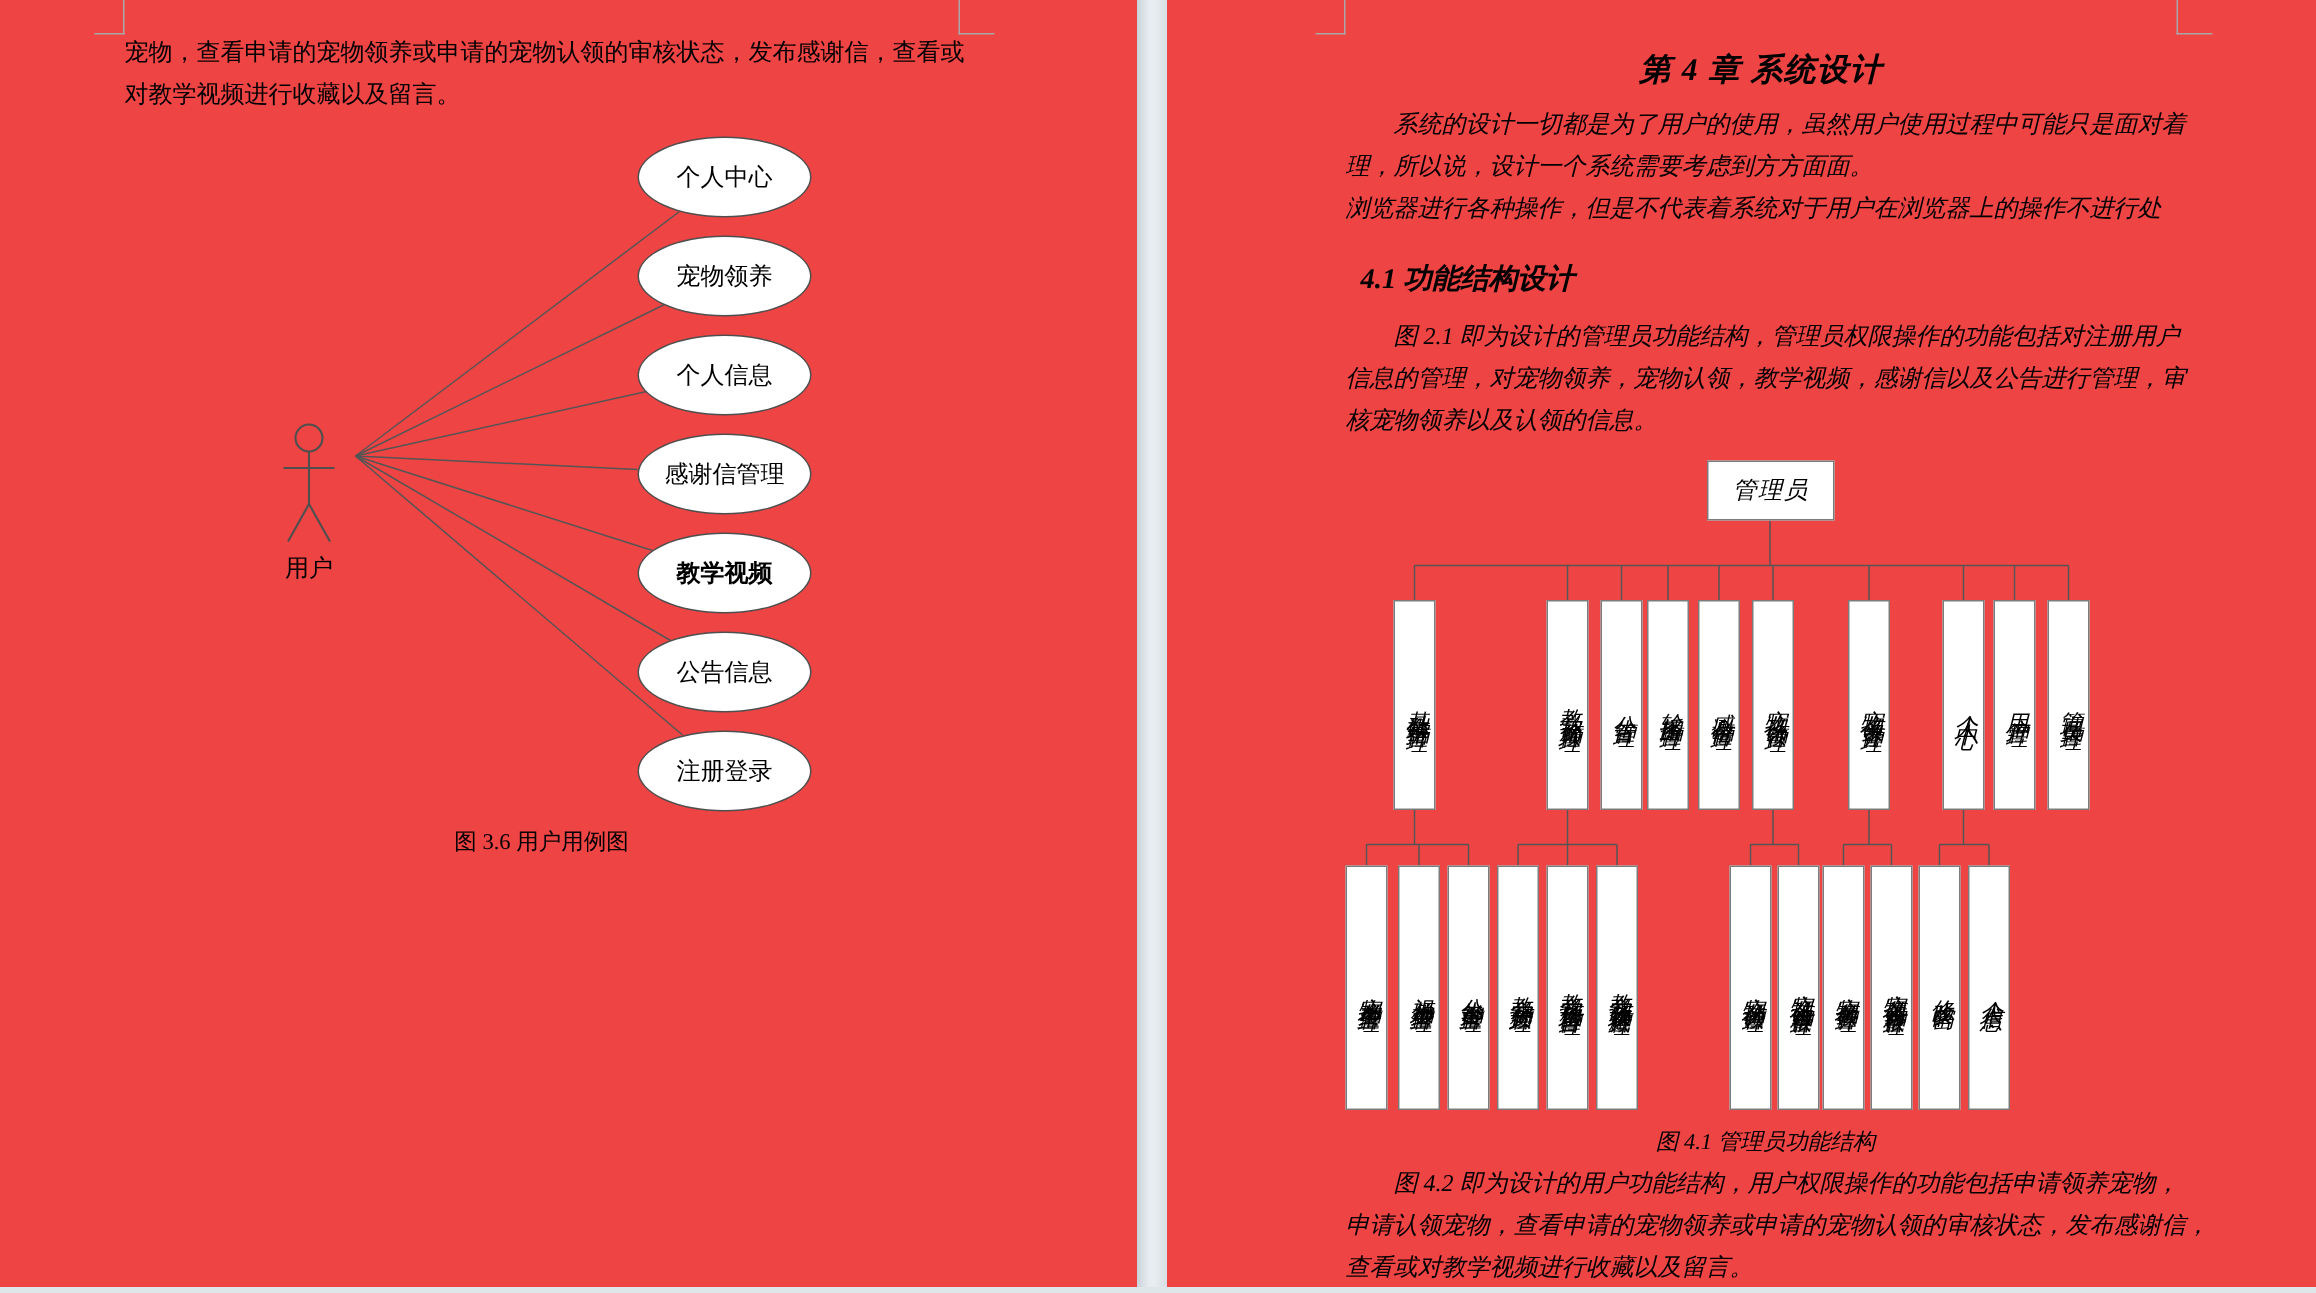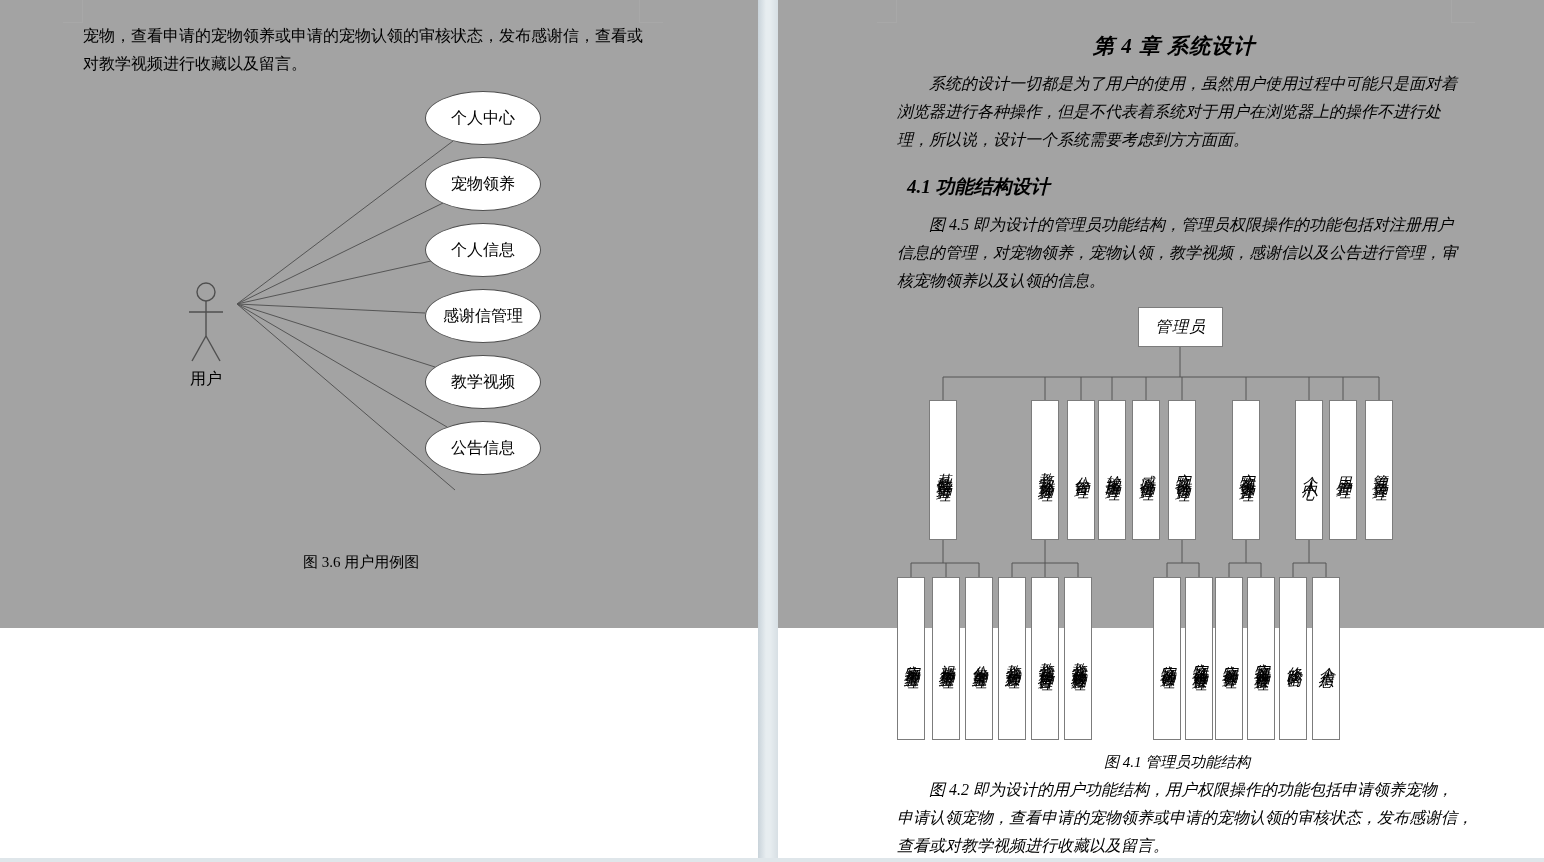--- a/index.html
+++ b/index.html
@@ -2,21 +2,21 @@
 <html><head>
 <meta charset="utf-8">
 <style>
   * { margin:0; padding:0; box-sizing:border-box; }
   html,body { background:#ffffff; }
   .viewport {
     position:relative; width:1544px; height:862px; overflow:hidden;
     background:#ffffff; color:#000;
     font-family:"Liberation Serif","DejaVu Serif",serif;
   }
-  .page { position:absolute; top:0; height:628px; background:#a3a3a3; }
+  .page { position:absolute; top:0; height:862px; background:#ef4444; }
   .page-left  { left:0;    width:758px; }
   .page-right { left:778px; width:766px;font-style:italic; }
   .gap {
     position:absolute; left:758px; top:0; width:20px; height:862px;
     background:linear-gradient(to right,#c9d3da 0%, #e7edf0 40%, #e7edf0 60%, #d7dfe4 100%);
   }
   .bottom-strip { position:absolute; left:0; bottom:0; width:1544px; height:4px; background:#dfe6ea; }
 
   
   .mark { position:absolute; top:0; height:23px; }
@@ -90,44 +90,45 @@
         <line class="actor" x1="206" y1="336" x2="220" y2="361"></line>
       </g>
     </svg>
 
     <div class="actor-label">用户</div>
 
     <div class="uc-ellipse" style="top:91px;">个人中心</div>
     <div class="uc-ellipse" style="top:157px;">宠物领养</div>
     <div class="uc-ellipse" style="top:223px;">个人信息</div>
     <div class="uc-ellipse" style="top:289px;">感谢信管理</div>
-    <div class="uc-ellipse" style="top:355px;">教学视频</div>
+    <div class="uc-ellipse" style="top:355px;font-weight:bold;">教学视频</div>
     <div class="uc-ellipse" style="top:421px;">公告信息</div>
+    <div class="uc-ellipse" style="top:487px;">注册登录</div>
 
     <div class="fig-caption" style="left:83px; top:548px; width:556px;">图 3.6 用户用例图</div>
   </div>
 
   <div class="gap"></div>
 
   <div class="page page-right">
     <div class="mark tl" style="left:99px;"></div>
     <div class="mark tr" style="left:673px;"></div>
 
     <div class="chapter-title">第 4 章 系统设计</div>
 
     <div class="tblock" style="left:119px; top:70px; width:560px;">
       <div class="tline indent">系统的设计一切都是为了用户的使用，虽然用户使用过程中可能只是面对着</div>
+      <div class="tline">理，所以说，设计一个系统需要考虑到方方面面。</div>
       <div class="tline">浏览器进行各种操作，但是不代表着系统对于用户在浏览器上的操作不进行处</div>
-      <div class="tline">理，所以说，设计一个系统需要考虑到方方面面。</div>
     </div>
 
     <div class="section-heading">4.1 功能结构设计</div>
 
     <div class="tblock" style="left:119px; top:211px; width:560px;">
-      <div class="tline indent">图 4.5 即为设计的管理员功能结构，管理员权限操作的功能包括对注册用户</div>
+      <div class="tline indent">图 2.1 即为设计的管理员功能结构，管理员权限操作的功能包括对注册用户</div>
       <div class="tline">信息的管理，对宠物领养，宠物认领，教学视频，感谢信以及公告进行管理，审</div>
       <div class="tline">核宠物领养以及认领的信息。</div>
     </div>
 
     <svg class="org-svg crisp" viewBox="0 0 766 760">
       <line x1="402" y1="347" x2="402" y2="377"></line>
       <line x1="165" y1="377" x2="601" y2="377"></line>
       <line x1="165" y1="377" x2="165" y2="400"></line>
       <line x1="267" y1="377" x2="267" y2="400"></line>
       <line x1="303" y1="377" x2="303" y2="400"></line>

